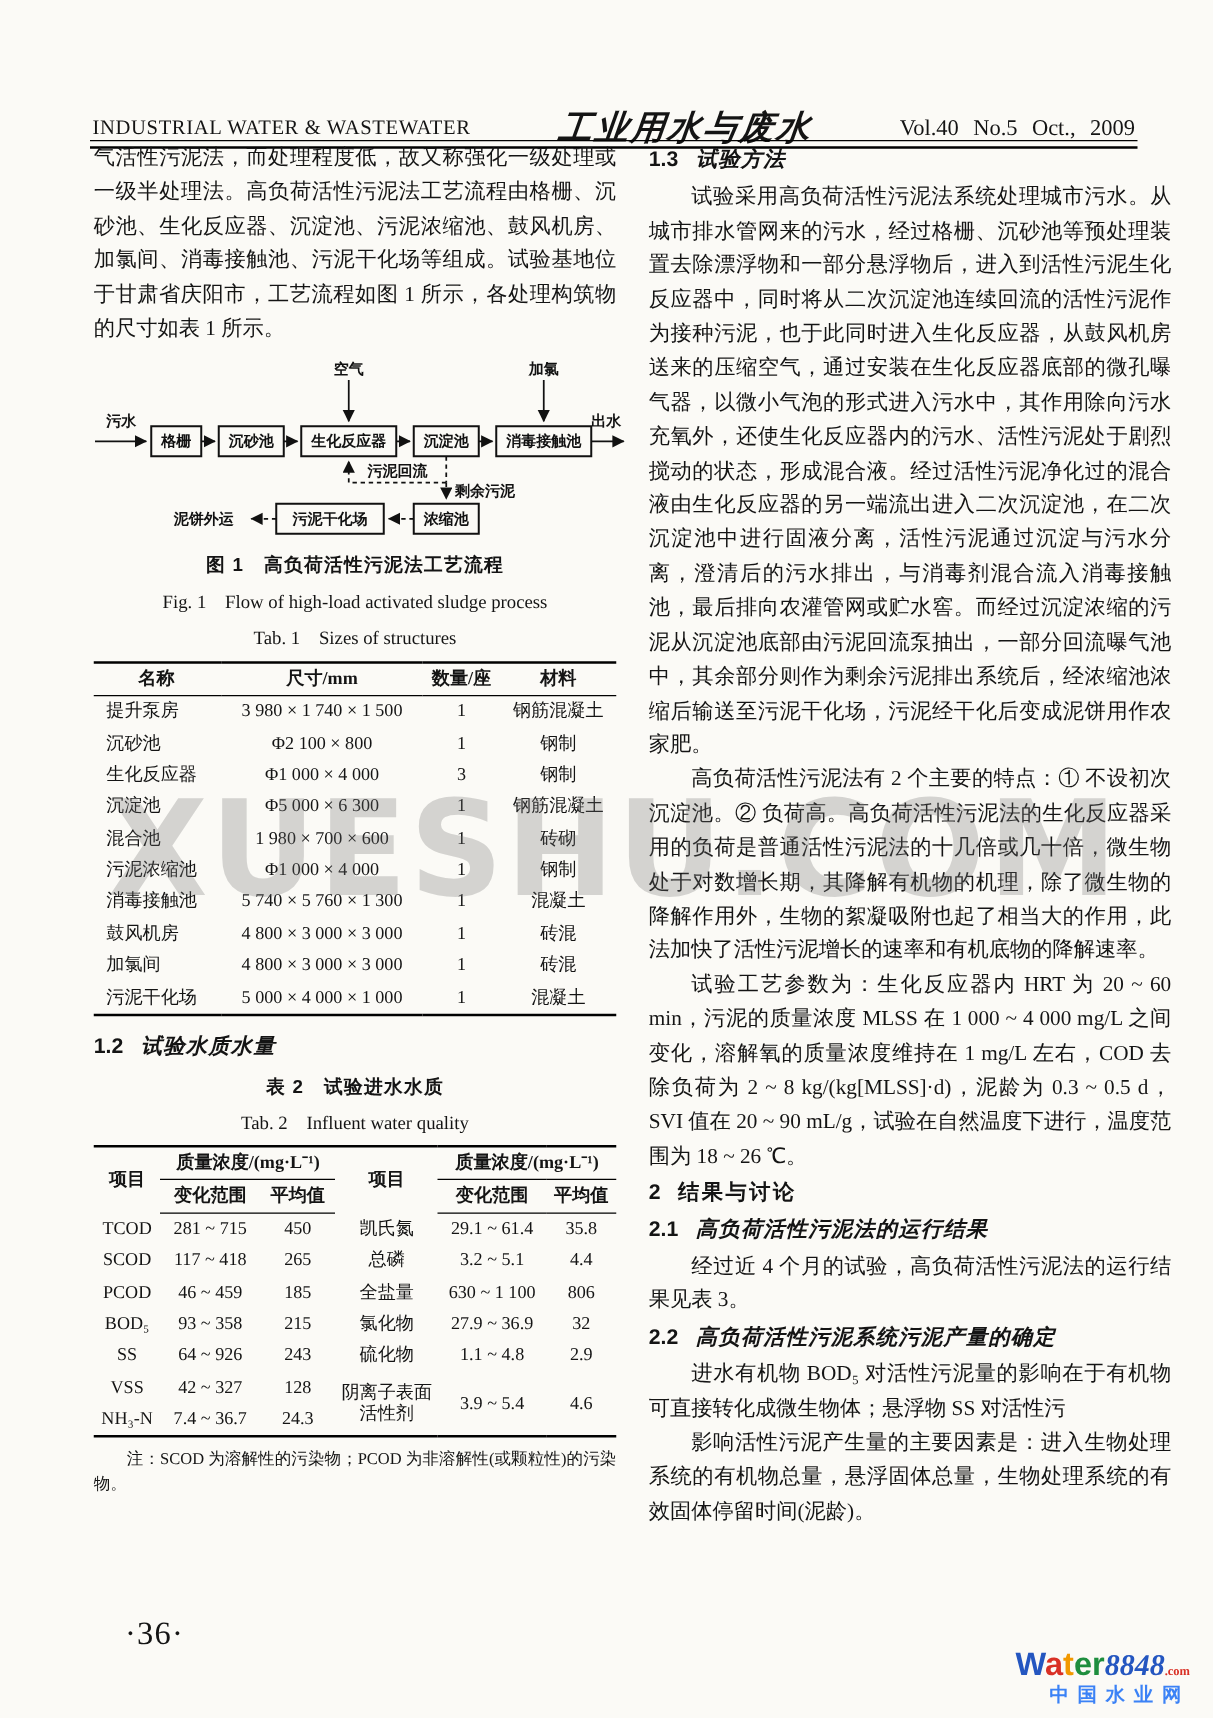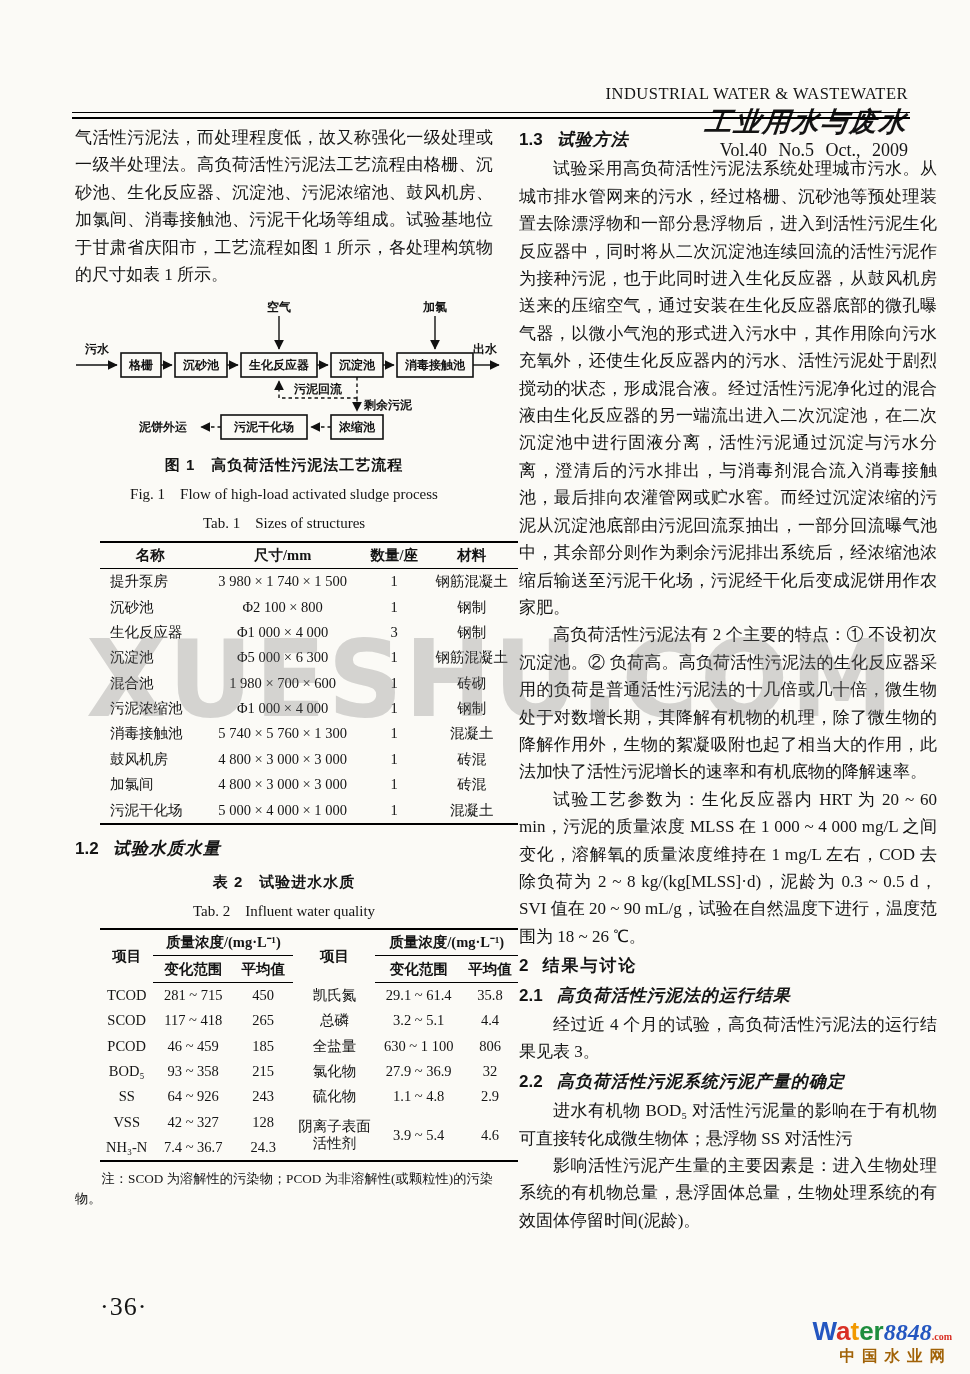--- a/index.html
+++ b/index.html
@@ -1,27 +1,27 @@
 <!DOCTYPE html>
 <html><head>
 <meta charset="utf-8">
 <style>
   html,body{margin:0;padding:0;}
   body{width:970px;height:1374px;background:#fbfaf6;font-family:"Liberation Serif",serif;color:#141414;position:relative;overflow:hidden;}
   .page{position:absolute;inset:0;}
 
   
-  .hdr{position:absolute;top:84px;left:74px;width:834px;display:flex;align-items:flex-end;justify-content:space-between;flex-direction:column;}
+  .hdr{position:absolute;top:84px;left:74px;width:834px;display:flex;align-items:center;justify-content:space-between;}
   .hdr-en{font-size:16.5px;letter-spacing:.5px;font-family:"Liberation Serif",serif;}
   .hdr-cn{font-size:27px;font-weight:bold;font-style:italic;transform:skewX(-6deg);letter-spacing:2px;}
   .hdr-issue{font-size:18px;word-spacing:7px;}
   .hdr-rule{position:absolute;top:112px;left:72px;width:838px;height:4px;border-top:1.2px solid #000;border-bottom:2.6px solid #000;}
 
   
-  .col{position:absolute;top:124px;width:418px;font-size:17px;line-height:27.4px;text-align:justify;}
+  .col{position:absolute;top:112px;width:418px;font-size:17px;line-height:27.4px;text-align:justify;}
   .col-l{left:75px;}
   .col-r{left:519px;}
   p.body{margin:0;text-indent:2em;}
   p.body.noindent{text-indent:0;}
 
   
   .sec{margin:2px 0;font-weight:bold;}
   .sec .num{font-family:"Liberation Sans",sans-serif;margin-right:14px;}
   .sec .ttl{font-style:italic;letter-spacing:1px;}
   .sec.major .ttl{font-style:normal;font-family:"Liberation Sans",sans-serif;letter-spacing:2px;}
@@ -30,21 +30,21 @@
   .fig{margin:7px 0 0 0;}
   .fig svg{display:block;}
   .fig svg text{font-family:"Liberation Sans",sans-serif;font-size:12px;fill:#111;font-weight:bold;}
   .fig svg .bx{fill:none;stroke:#111;stroke-width:1.6;}
   .fig svg .ln{stroke:#111;stroke-width:1.4;fill:none;}
   .fig svg .dash{stroke-dasharray:3.5,3;}
   .cap{text-align:center;font-size:15px;margin:2px 0;}
   .cap.cn{font-weight:bold;font-family:"Liberation Sans",sans-serif;letter-spacing:1px;margin-top:6px;}
 
   
-  table.pt{width:100%;border-collapse:collapse;font-size:14.5px;margin-top:3px;margin-left:25px;}
+  table.pt{width:100%;border-collapse:collapse;font-size:14.5px;margin-top:3px;}
   table.pt th,table.pt td{padding:4.2px 2px;text-align:center;font-weight:normal;line-height:17px;}
   table.pt thead th{font-weight:bold;}
   table.pt{border-top:2.2px solid #000;border-bottom:2.2px solid #000;}
   table.pt thead tr:last-child th{border-bottom:1.1px solid #000;}
   table.t1 td:first-child{text-align:left;padding-left:10px;}
   th.grp{border-bottom:1.1px solid #000;}
   .note{font-size:13.2px;line-height:20px;margin-top:7px;text-align:justify;}
   .note .nind{display:inline-block;width:2em;}
 
   
@@ -303,16 +303,16 @@
     <p class="body">进水有机物 BOD₅ 对活性污泥量的影响在于有机物可直接转化成微生物体；悬浮物 SS 对活性污</p>
     <p class="body">影响活性污泥产生量的主要因素是：进入生物处理系统的有机物总量，悬浮固体总量，生物处理系统的有效固体停留时间(泥龄)。</p>
   </div>
 
   <div class="pageno">·36·</div>
 
   <div class="logo">
     <div>
       <span class="word" style="color:#2456c0">W</span><span class="word" style="color:#d93025">a</span><span class="word" style="color:#f29900">t</span><span class="word" style="color:#1e8e3e">e</span><span class="word" style="color:#1e8e3e">r</span><span class="num" style="color:#2456c0">8848</span><span class="tld" style="color:#d93025">.com</span>
     </div>
-    <div class="site" style="color:#a16207">中国水业网</div>
+    <div class="site" style="color:#3b82f6">中国水业网</div>
   </div>
 
 </div>
 
 </body></html>

